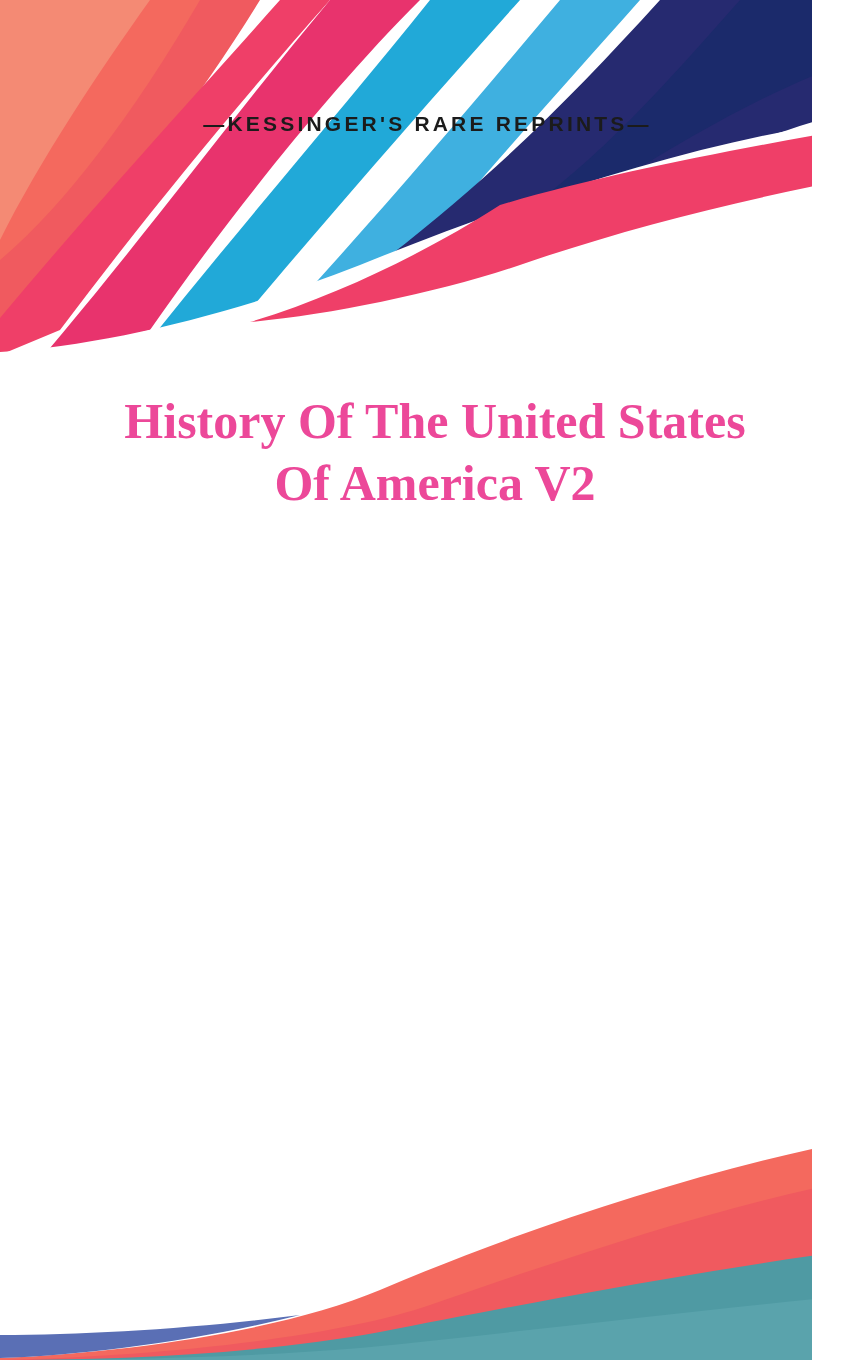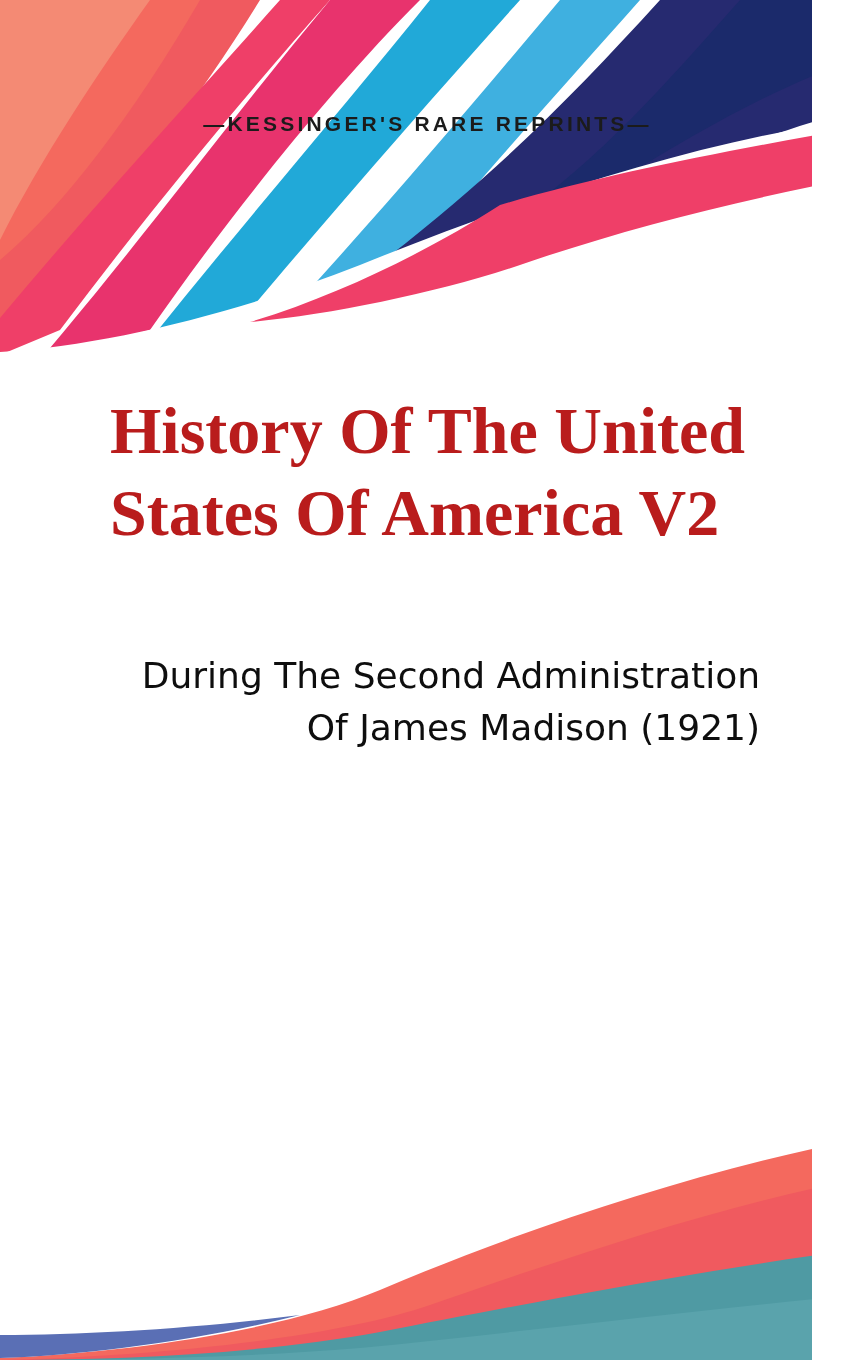--- a/index.html
+++ b/index.html
@@ -53,25 +53,25 @@
     color: #1b1b1b;
     z-index: 5;
   }
 
   .title {
     position: absolute;
     top: 390px;
     left: 110px;
     width: 650px;
     font-family: "Liberation Serif", serif;
-    font-size: 66px;
+    font-size: 50px;
     font-weight: bold;
     line-height: 1.24;
-    color: #b91c1c;
-    text-align: left;
+    color: #ec4899;
+    text-align: center;
   }
 
   .subtitle {
     position: absolute;
     top: 650px;
     left: 110px;
     width: 650px;
     font-family: "DejaVu Sans", sans-serif;
     font-size: 36px;
     font-weight: normal;
@@ -121,21 +121,20 @@
       <path d="M500,205 C600,175 730,150 855,128 L855,178 C740,200 620,230 520,265 C440,292 330,315 250,322 C340,295 430,250 500,205 Z" fill="#ef3f68"></path>
 
       <path d="M820,0 L855,0 L855,40 C845,28 832,14 820,0 Z" fill="#21a9d8"></path>
     </svg>
   </div>
 
   <div class="imprint">—KESSINGER'S RARE REPRINTS—</div>
 
   <div class="title">History Of The United States Of America V2</div>
 
-  <div class="subtitle">During The Second Administration Of James Madison (1921)</div>
 
   <div class="author">Henry Adams</div>
 
   <div class="art-bottom">
     <svg width="855" height="260" viewBox="0 0 855 260" xmlns="http://www.w3.org/2000/svg" aria-hidden="true">
       <rect x="0" y="0" width="855" height="260" fill="#ffffff"></rect>
 
       <path d="M855,40 C700,70 520,130 380,190 C290,228 140,252 0,258 L0,260 L855,260 Z" fill="#f4695e"></path>
       <path d="M855,80 C720,105 560,160 430,205 C340,236 170,256 0,260 L855,260 Z" fill="#f05a5f"></path>
 

